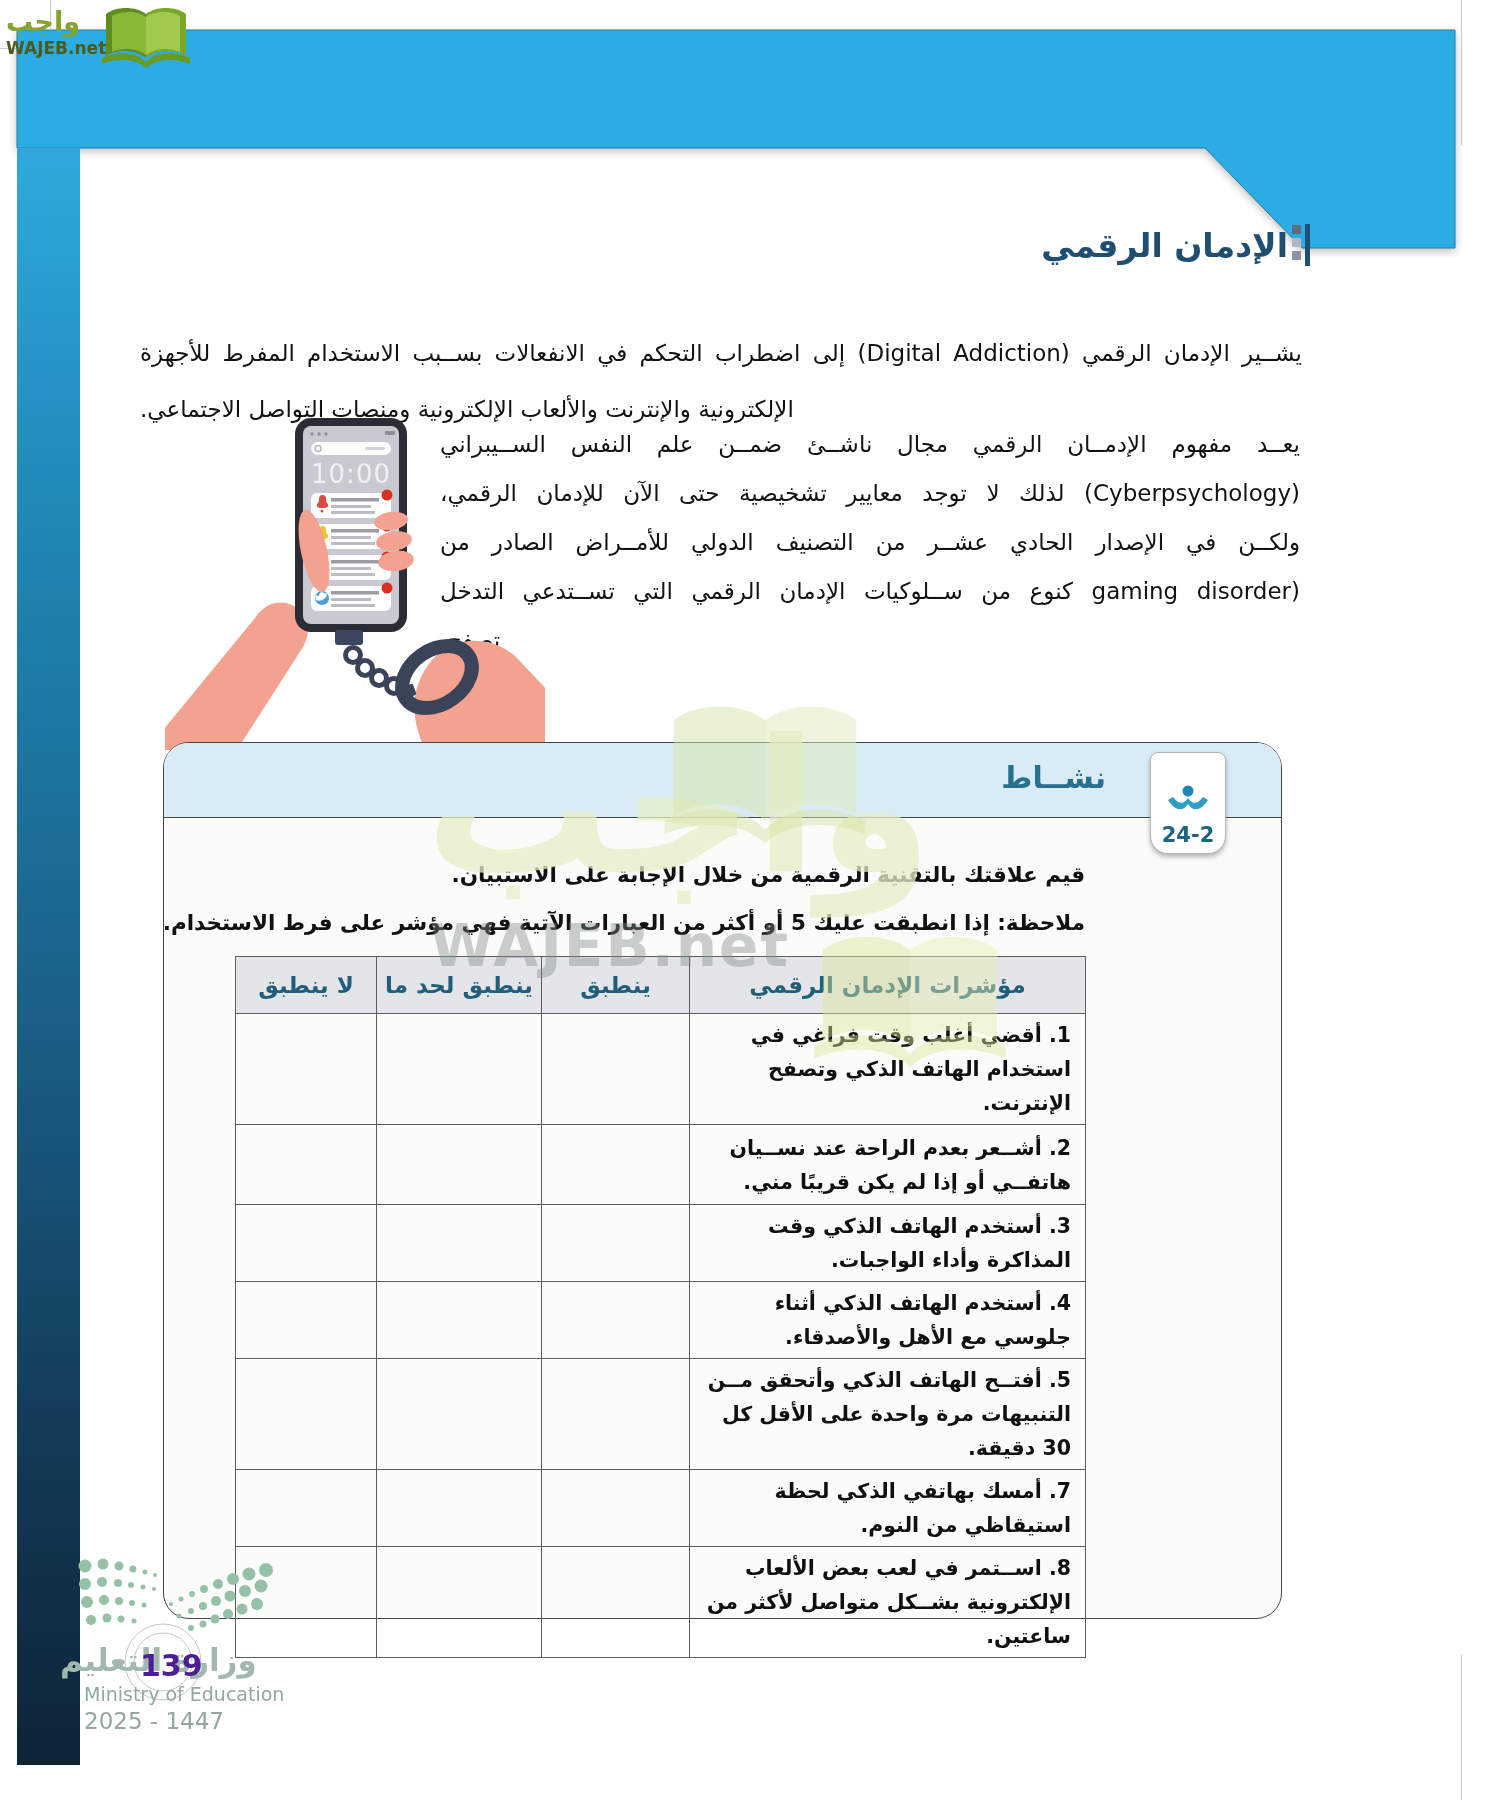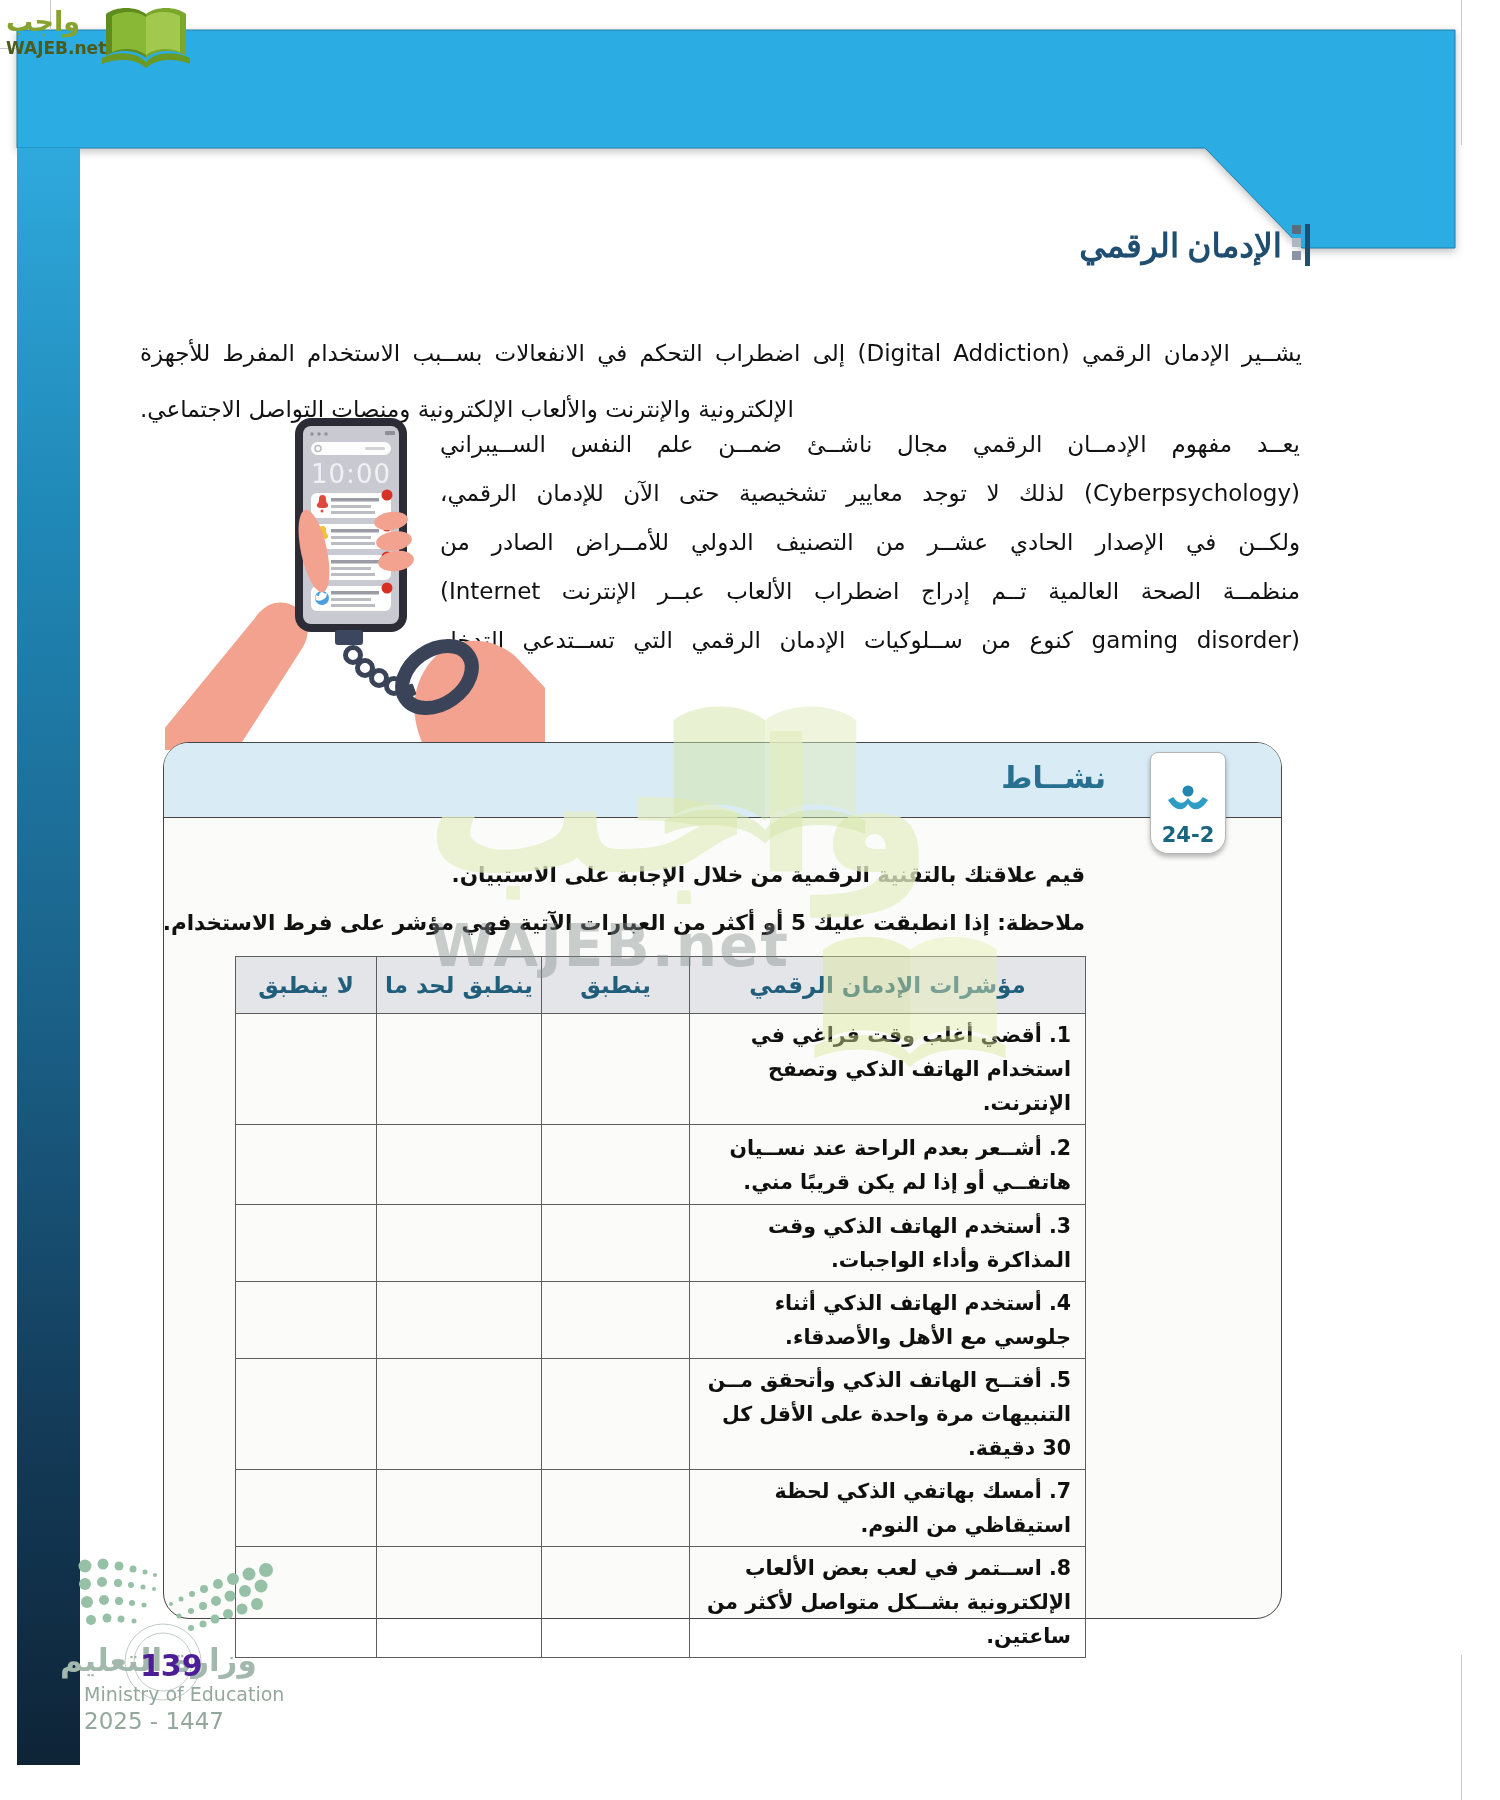--- a/index.html
+++ b/index.html
@@ -13,21 +13,21 @@
   
   #left-strip{left:17px;top:148px;width:63px;height:1617px;
     background:linear-gradient(180deg,#2fa9dc 0%,#2089b8 22%,#1a5e85 55%,#133a57 80%,#0e2437 100%);}
 
   
   #wajeb-logo{left:4px;top:4px;width:200px;height:70px;}
   .wajeb-ar{position:absolute;left:2px;top:2px;font-size:27px;font-weight:bold;color:#86a32f;direction:rtl;}
   .wajeb-en{position:absolute;left:2px;top:34px;font-size:17px;font-weight:bold;color:#4c5b1c;}
 
   
-  #title-row{left:700px;top:220px;width:610px;height:50px;direction:rtl;display:flex;align-items:center;justify-content:flex-start;gap:10px;font-family:Liberation Serif, serif;}
+  #title-row{left:700px;top:220px;width:610px;height:50px;direction:rtl;display:flex;align-items:center;justify-content:flex-start;gap:4px;}
   #title-icon{width:18px;height:44px;position:relative;flex:0 0 auto;}
   #title-icon .bar{position:absolute;right:0;top:1px;width:5px;height:42px;background:#1c4f70;}
   #title-icon .sq{position:absolute;right:9px;width:9px;height:9px;}
   #page-title{font-size:33px;font-weight:bold;color:#1f4e70;}
 
   
   .para{direction:rtl;color:#121212;font-size:23px;}
   .pline{white-space:nowrap;}
   .j{white-space:normal;text-align:justify;text-align-last:justify;}
   .r{text-align:left;}
@@ -108,21 +108,20 @@
 
 <div id="para1" class="abs para">
   <div class="pline j">يشــير الإدمان الرقمي ⁦(Digital Addiction)⁩ إلى اضطراب التحكم في الانفعالات بســبب الاستخدام المفرط للأجهزة</div>
   <div class="pline r">الإلكترونية والإنترنت والألعاب الإلكترونية ومنصات التواصل الاجتماعي.</div>
 </div>
 
 <div id="para2" class="abs para">
   <div class="pline j">يعــد مفهوم الإدمــان الرقمي مجال ناشــئ ضمــن علم النفس الســيبراني</div>
   <div class="pline j">⁦(Cyberpsychology)⁩ لذلك لا توجد معايير تشخيصية حتى الآن للإدمان الرقمي،</div>
   <div class="pline j">ولكــن في الإصدار الحادي عشــر من التصنيف الدولي للأمــراض الصادر من</div>
-  <div class="pline j">منظمــة الصحة العالمية تــم إدراج اضطراب الألعاب عبــر الإنترنت ⁦(Internet⁩</div>
   <div class="pline j">⁦gaming disorder)⁩ كنوع من ســلوكيات الإدمان الرقمي التي تســتدعي التدخل</div>
   <div class="pline r">تصفح.</div>
 </div>
 
 <svg class="abs" style="left:165px;top:355px;" width="380" height="395" viewBox="0 0 380 395">
 
   <path d="M-10 398 L70 398 L138 292 C147 276 143 259 129 251 C114 243 99 249 90 263 L-10 385 Z" fill="#f2a28e"></path>
 
   <path d="M385 398 L262 398 C243 362 246 330 267 305 C288 281 324 279 350 301 L385 338 Z" fill="#f2a28e"></path>
 

